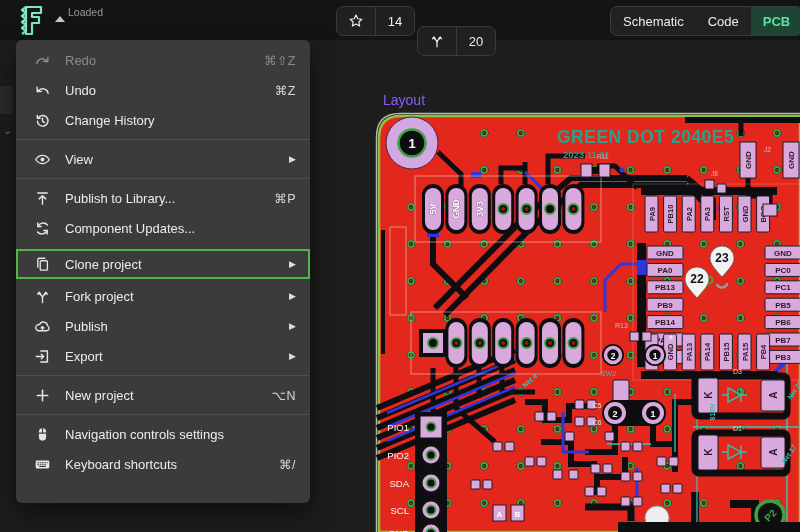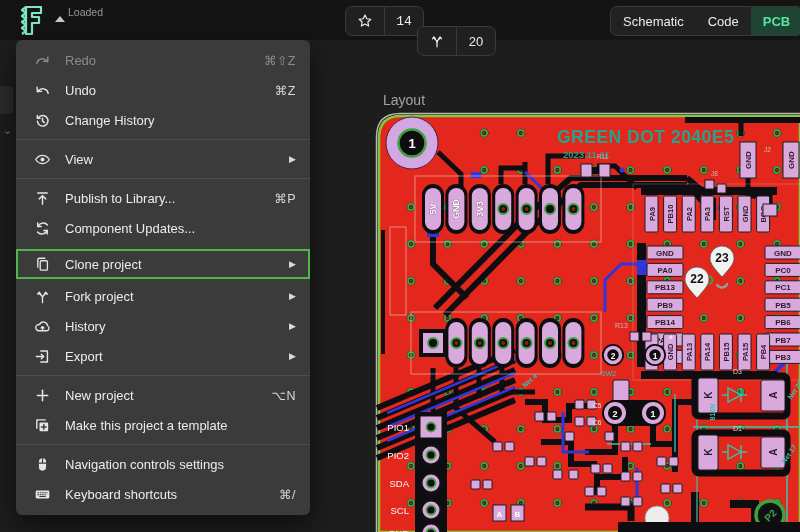--- a/index.html
+++ b/index.html
@@ -13,42 +13,42 @@
   .logo{position:absolute;left:13px;top:4px;}
   .logo-caret{position:absolute;left:55px;top:16px;width:0;height:0;
     border-left:5px solid transparent;border-right:5px solid transparent;border-bottom:6px solid #c7c7c7;}
   .proj{position:absolute;left:68px;top:4px;line-height:1.15;}
   .proj .t{font-size:13px;color:#f2f2f2;font-weight:bold;}
   .proj .s{font-size:10.5px;color:#979797;margin-top:2px;}
   .pillgroup{position:absolute;top:6px;height:28px;display:flex;align-items:stretch;
     background:#202020;border:1px solid #3a3a3a;border-radius:7px;overflow:hidden;}
   .pillgroup .cell{display:flex;align-items:center;justify-content:center;width:38px;color:#ededed;font-size:13px;}
   .pillgroup .div{width:1px;background:#3a3a3a;}
-  #stars{left:345px;font-family:Liberation Mono, monospace;}
+  #stars{left:336px;}
   #forks{left:417px;margin-top:20px;}
   .tabs{position:absolute;left:610px;top:6px;height:28px;display:flex;
     background:#222222;border:1px solid #3a3a3a;border-radius:7px;overflow:hidden;}
   .tab{display:flex;align-items:center;justify-content:center;padding:0 12px;font-size:13px;color:#ececec;}
   .tab.active{background:#1e4434;color:#5be3a0;font-weight:bold;}
   
   .ghost-panel{position:absolute;left:0;top:86px;width:13px;height:28px;background:#2c2c2c;border-radius:0 3px 3px 0;}
   .ghost-chevron{position:absolute;left:3px;top:124px;color:#7a7a7a;font-size:11px;}
   
   .menu{position:absolute;left:16px;top:40px;width:294px;background:#3b3b3b;border-radius:6px;
-    padding:5px 0 6px 0;z-index:40;box-shadow:0 10px 28px rgba(0,0,0,.55);}
+    padding:5px 0 24px 0;z-index:40;box-shadow:0 10px 28px rgba(0,0,0,.55);}
   .mi{display:flex;align-items:center;height:30px;padding:0 14px 0 16px;font-size:13px;color:#ececec;}
   .mi .ic{width:20px;height:18px;display:flex;align-items:center;justify-content:center;color:#e6e6e6;flex:0 0 20px;margin-right:13px;}
   .mi .lbl{white-space:nowrap;}
   .mi .sc{margin-left:auto;color:#d8d8d8;font-size:12.5px;letter-spacing:.5px;}
   .mi .arrow{margin-left:auto;color:#dcdcdc;font-size:9px;}
   .mi.disabled,.mi.disabled .ic,.mi.disabled .sc{color:#8b8b8b;}
   .mi.highlighted{box-shadow:inset 0 0 0 2px #4fb648;margin:6px 0 2px 0;text-align:center;}
   .sep{height:1px;background:#4e4e4e;margin:4px 0;}
   
-  .layout-label{position:absolute;left:383px;top:92px;font-size:14px;color:#a3a3a3;z-index:5;}
+  .layout-label{position:absolute;left:383px;top:92px;font-size:14px;color:#8b5cf6;z-index:5;}
   .pcb-wrap{position:absolute;left:375px;top:112px;width:425px;height:420px;overflow:hidden;z-index:1;}
   svg text{font-family:"Liberation Sans",sans-serif;}
 </style>
 </head>
 <body>
 
 <div class="topbar">
   <div class="logo">
     <svg width="40" height="33" viewBox="0 0 40 33">
       <path d="M13 3h15v6h-9v4h7v6h-7v11h-6z" fill="none" stroke="#7ce8c4" stroke-width="2.2" stroke-linejoin="round"></path>
@@ -194,21 +194,21 @@
   </div>
 
   <div class="mi">
     <span class="ic">
       <svg width="17" height="17" viewBox="0 0 18 18" fill="none" stroke="currentColor" stroke-width="1.4" stroke-linecap="round" stroke-linejoin="round">
           <path d="M5.3 13.5a3.3 3.3 0 1 1 .7-6.5 4.3 4.3 0 0 1 8.3 1.2 2.8 2.8 0 0 1-.9 5.3H5.3z"></path>
           <path d="M9 12.6V9.2"></path>
           <path d="M7.5 10.6L9 9.1l1.5 1.5"></path>
         </svg>
     </span>
-    <span class="lbl">History</span>
+    <span class="lbl">Publish</span>
     <span class="arrow">▶</span>
   </div>
 
   <div class="mi">
     <span class="ic">
       <svg width="17" height="17" viewBox="0 0 18 18" fill="none" stroke="currentColor" stroke-width="1.5" stroke-linecap="round" stroke-linejoin="round">
           <path d="M7.2 3.2h7v11.6h-7"></path>
           <path d="M2.5 9h7.6"></path>
           <path d="M7.8 6.7L10.1 9l-2.3 2.3"></path>
         </svg>
@@ -223,30 +223,20 @@
     <span class="ic">
       <svg width="17" height="17" viewBox="0 0 18 18" fill="none" stroke="currentColor" stroke-width="1.6" stroke-linecap="round">
           <path d="M9 3.5v11"></path>
           <path d="M3.5 9h11"></path>
         </svg>
     </span>
     <span class="lbl">New project</span>
     <span class="sc">⌥N</span>
   </div>
 
-  <div class="mi">
-    <span class="ic">
-      <svg width="17" height="17" viewBox="0 0 18 18">
-          <path d="M3 12.5V3h9.5" fill="none" stroke="currentColor" stroke-width="1.5" stroke-linejoin="round"></path>
-          <rect x="5.8" y="5.8" width="9.2" height="9.2" rx="1" fill="currentColor"></rect>
-          <path d="M10.4 8v5M7.9 10.5h5" stroke="#3b3b3b" stroke-width="1.5" stroke-linecap="round"></path>
-        </svg>
-    </span>
-    <span class="lbl">Make this project a template</span>
-  </div>
 
   <div class="sep"></div>
 
   <div class="mi">
     <span class="ic">
       <svg width="17" height="17" viewBox="0 0 18 18">
           <rect x="5.2" y="2.5" width="7.6" height="13" rx="3.8" fill="currentColor"></rect>
           <path d="M9 2.5v5M5.2 7.5h7.6" stroke="#3b3b3b" stroke-width="1.2"></path>
         </svg>
     </span>

